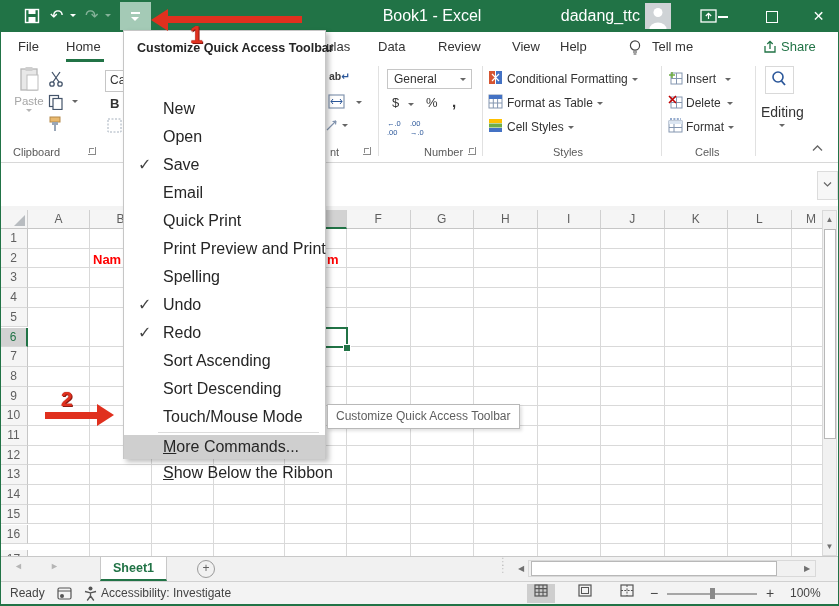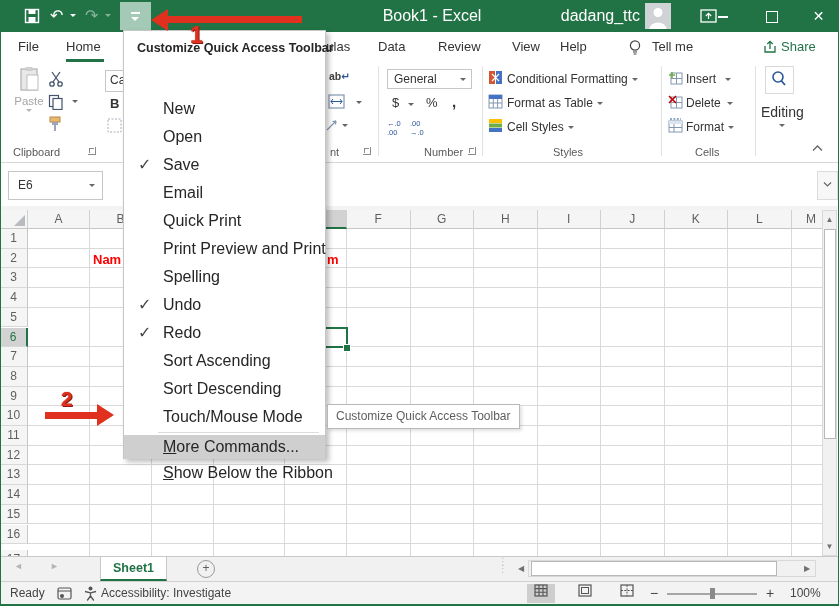--- a/index.html
+++ b/index.html
@@ -258,24 +258,20 @@
     </div>
     <span class="rib-item" style="left:761px;top:42px;font-size:14px;">Editing</span>
     <span class="abs chevd" style="left:775px;top:62px;"></span>
 
     <svg class="abs" style="left:812px;top:82px;" width="11" height="8" viewBox="0 0 11 8">
       <path d="M1 6.5 L5.5 2 L10 6.5" fill="none" stroke="#666" stroke-width="1.3"></path>
     </svg>
   </div>
 
   <div id="fxbar">
-    <div id="namebox">
-      <span style="padding-left:9px;">E6</span>
-      <span class="chevd" style="position:absolute;right:7px;top:12px;"></span>
-    </div>
     <span class="abs" style="left:106px;top:9px;color:#b9b9b9;font-size:11px;line-height:7px;">⋮<br>⋮</span>
     <div class="abs" style="left:108px;top:2px;width:710px;height:31px;background:#fff;"></div>
     <div class="abs" style="left:817px;top:6px;width:19px;height:27px;border:1px solid #dcdcdc;background:#f7f7f7;text-align:center;">
       <svg style="margin-top:9px;" width="9" height="7" viewBox="0 0 9 7">
           <path d="M1 1.5 L4.5 5 L8 1.5" fill="none" stroke="#666" stroke-width="1.2"></path>
         </svg>
     </div>
   </div>
   <div class="abs" style="left:0;top:206px;width:839px;height:4px;background:#f3f3f3;"></div>
 

